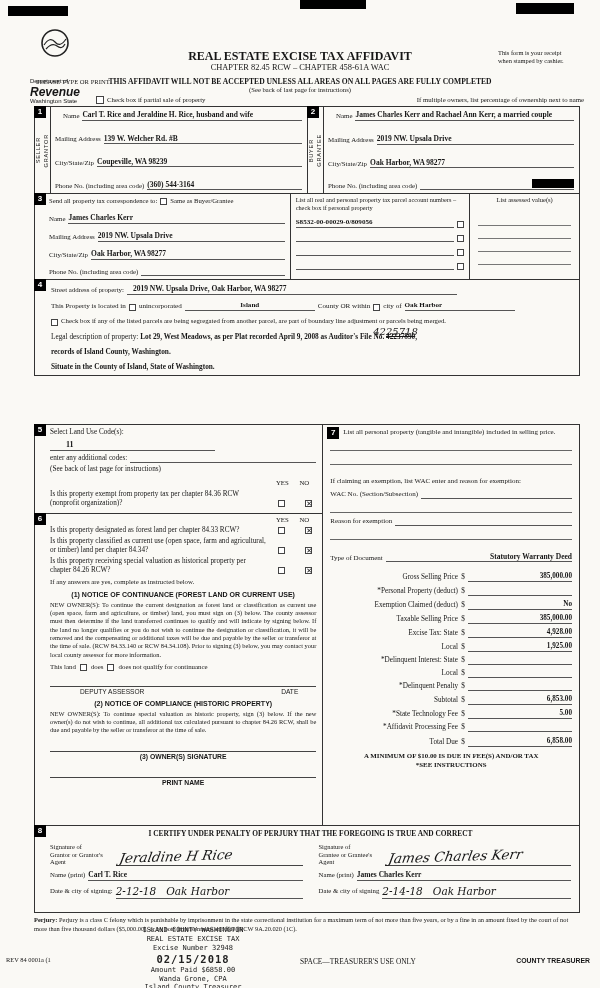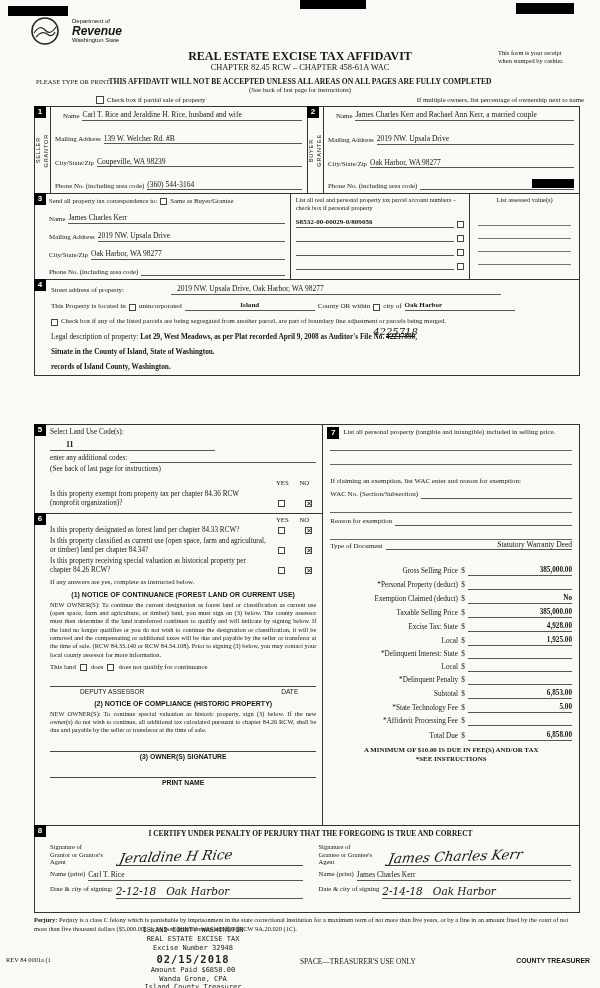--- a/index.html
+++ b/index.html
@@ -9,21 +9,21 @@
     background:#faf9f5; color:#161616; overflow:hidden;
     font-family:"Liberation Serif", serif; font-size:7.2px; line-height:1.25;
   }
   .redact { position:absolute; background:#000; }
   .bar1 { top:6px; left:8px; width:60px; height:10px; }
   .bar2 { top:0; left:300px; width:66px; height:9px; }
   .bar3 { top:3px; left:516px; width:58px; height:11px; }
 
   
   .header { position:relative; height:96px; }
-  .logo { position:absolute; top:16px; left:30px; display:flex; gap:12px; align-items:center; }
+  .logo { position:absolute; top:28px; left:30px; display:flex; gap:20px; align-items:center;flex-direction:column; }
   .logo-text div { font-size:6px; font-family:"Liberation Sans",sans-serif; }
   .logo-text .revname { font-size:12px; font-weight:bold; font-style:italic; line-height:1; }
   .title { position:absolute; top:49px; left:0; right:0; text-align:center; font-weight:bold; font-size:12px; }
   .chapter { position:absolute; top:63px; left:0; right:0; text-align:center; font-size:8.4px; }
   .receipt { position:absolute; top:49px; right:10px; width:92px; font-size:6.4px; line-height:1.3; }
   .please { position:absolute; top:78px; left:36px; font-size:6.6px; }
   .warning { position:absolute; top:76.5px; left:0; right:0; text-align:center; font-weight:bold; font-size:7.6px; }
   .seeback { position:absolute; top:86px; left:0; right:0; text-align:center; font-size:6.6px; }
 
   .content { margin:0 20px 0 34px; }
@@ -36,21 +36,21 @@
 
   
   .parties { display:flex; border:1.2px solid #333; height:88px; }
   .party { width:50%; position:relative; display:flex; }
   .party.buyer { border-left:1.2px solid #333; }
   .vstrip { width:16px; border-right:1px solid #333; display:flex; flex-direction:row; align-items:center; justify-content:center; gap:1px; }
   .vstrip span { writing-mode:vertical-rl; transform:rotate(180deg); font-size:5.6px; letter-spacing:0.8px; font-family:"Liberation Sans",sans-serif; }
   .party-fields { flex:1; padding:3px 5px 3px 4px; display:flex; flex-direction:column; justify-content:space-between; }
   .frow { display:flex; align-items:flex-end; font-size:6.9px; }
   .frow .lbl { margin-right:3px; white-space:nowrap; }
-  .fval { flex:1; border-bottom:0.8px solid #555; font-weight:normal; font-size:7.5px; min-height:9px; position:relative; }
+  .fval { flex:1; border-bottom:0.8px solid #555; font-weight:bold; font-size:7.5px; min-height:9px; position:relative; }
 
   
   .row3 { display:flex; border:1.2px solid #333; border-top:none; height:86px; }
   .corr-box { width:47%; border-right:1px solid #333; position:relative; padding:3px 5px 3px 14px; display:flex; flex-direction:column; justify-content:space-between; }
   .sendline { font-size:6.7px; display:flex; align-items:center; gap:3px; flex-wrap:wrap; }
   .parcel-col { width:33%; border-right:1px solid #333; padding:2px 5px; font-size:6.3px; }
   .prow { display:flex; align-items:flex-end; gap:3px; margin-top:6px; }
   .pval { flex:1; border-bottom:0.8px solid #555; font-weight:bold; font-size:7.1px; min-height:8px; }
   .assessed-col { flex:1; padding:2px 4px; font-size:6.5px; text-align:center; }
   .aline { border-bottom:0.8px solid #777; height:13px; margin:0 4px; }
@@ -101,21 +101,21 @@
 
   
   .sec8 { border:1.2px solid #333; margin-top:-1px; position:relative; padding:3px 8px 5px 15px; height:88px; }
   .certline { text-align:center; font-weight:bold; font-size:7.4px; }
   .sigcols { display:flex; gap:16px; margin-top:4px; }
   .sigcol { flex:1; }
   .sigrow { display:flex; align-items:flex-end; }
   .siglbl { width:66px; font-size:6.5px; line-height:1.2; }
   .sigval { flex:1; border-bottom:0.9px solid #444; height:20px; position:relative; }
   .handsig { display:inline-block; transform:skewX(-12deg) rotate(-2deg); font-family:"DejaVu Serif",serif; font-style:italic; font-size:13.5px; white-space:nowrap; position:absolute; bottom:0; left:4px; }
-  .namerow, .daterow { display:flex; align-items:flex-start; margin-top:4px; font-size:6.8px; }
+  .namerow, .daterow { display:flex; align-items:center; margin-top:4px; font-size:6.8px; }
   .handval { font-family:"DejaVu Serif",serif; font-style:italic; font-size:10.5px; font-weight:normal; }
   .handval .city { margin-left:10px; }
 
   .perjury { margin:3px 20px 0 34px; font-size:6.4px; line-height:1.3; }
 
   
   .rev { position:absolute; left:6px; bottom:24px; font-size:6.4px; }
   .stamp { position:absolute; left:88px; bottom:-4px; width:210px; text-align:center; font-family:"DejaVu Sans Mono",monospace; color:#222; }
   .stamp div { font-size:7px; line-height:1.25; }
   .stamp .big { font-size:10.5px; font-weight:bold; letter-spacing:1px; }
@@ -270,43 +270,43 @@
         <div class="aline"></div>
         <div class="aline"></div>
         <div class="aline"></div>
       </div>
     </div>
 
     <div class="sec4">
       <div class="badge">4</div>
       <div class="frow">
         <span class="lbl">Street address of property:</span>
-        <span class="fval" style="flex:none;width:330px;padding-left:6px;margin-left:44px;">2019 NW. Upsala Drive, Oak Harbor, WA  98277</span>
+        <span class="fval" style="flex:none;width:330px;padding-left:6px;">2019 NW. Upsala Drive, Oak Harbor, WA  98277</span>
       </div>
       <div class="inlineflex">
         <span>This Property is located in</span>
         <span class="cb sm"></span>
         <span>unincorporated</span>
         <span class="ulspan" style="width:130px;">Island</span>
         <span>County OR within</span>
         <span class="cb sm"></span>
         <span>city of</span>
         <span class="ulspan" style="width:110px;text-align:left;">Oak Harbor</span>
       </div>
       <div class="inlineflex" style="font-size:6.8px;">
         <span class="cb sm"></span>
         <span style="flex:1;">Check box if any of the listed parcels are being segregated from another parcel, are part of boundary line adjustment or parcels being merged.</span>
       </div>
       <div style="font-size:7.3px;">
         <span>Legal description of property:</span>
         <span class="boldval">Lot 29, West Meadows, as per Plat recorded April 9, 2008 as Auditor's File No.</span>
         <span class="boldval strike">42237890</span><span class="corrwrap"><span class="corr hand">4225718</span></span><span class="boldval">,</span>
       </div>
+      <div class="boldval" style="font-size:7.3px;">records of  Island County, Washington.</div>
       <div class="boldval" style="font-size:7.3px;">Situate in the County of  Island, State of Washington.</div>
-      <div class="boldval" style="font-size:7.3px;">records of  Island County, Washington.</div>
     </div>
 
     <div class="spacer"></div>
 
     <div class="twocol">
       <div class="lcol">
         <div class="sec5">
           <div class="badge">5</div>
           <div>Select Land Use Code(s):</div>
           <div class="codeline">11</div>
@@ -388,26 +388,26 @@
           <span class="lbl">WAC No. (Section/Subsection)</span>
           <span class="fval" style="font-weight:normal;"></span>
         </div>
         <div class="bl"></div>
         <div class="labrow">
           <span class="lbl">Reason for exemption</span>
           <span class="fval" style="font-weight:normal;"></span>
         </div>
         <div class="bl"></div>
 
-        <div class="labrow" style="margin-top:0;">
+        <div class="labrow" style="margin-top:12px;">
           <span class="lbl">Type of Document</span>
           <span class="fval" style="padding-left:8px;text-align:right;">Statutory Warranty Deed</span>
         </div>
 
-        <div style="margin-top:12px;">
+        <div style="margin-top:6px;">
           <div class="taxrow">
               <span class="tlabel">Gross Selling Price</span>
               <span class="dollar">$</span>
               <span class="tval">385,000.00</span>
             </div>
           <div class="taxrow">
               <span class="tlabel">*Personal Property (deduct)</span>
               <span class="dollar">$</span>
               <span class="tval"></span>
             </div>

